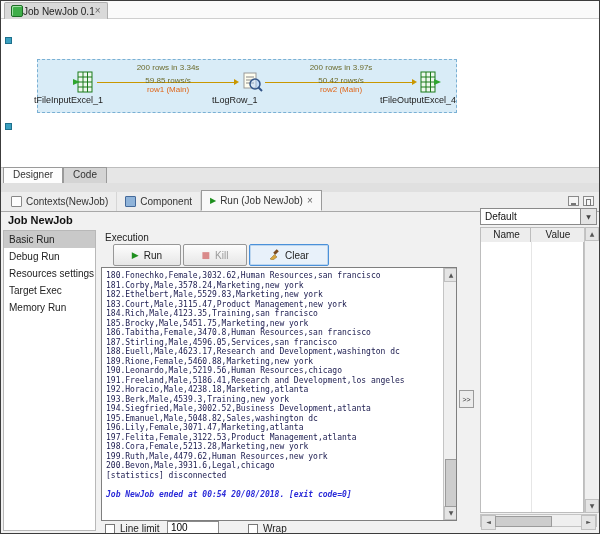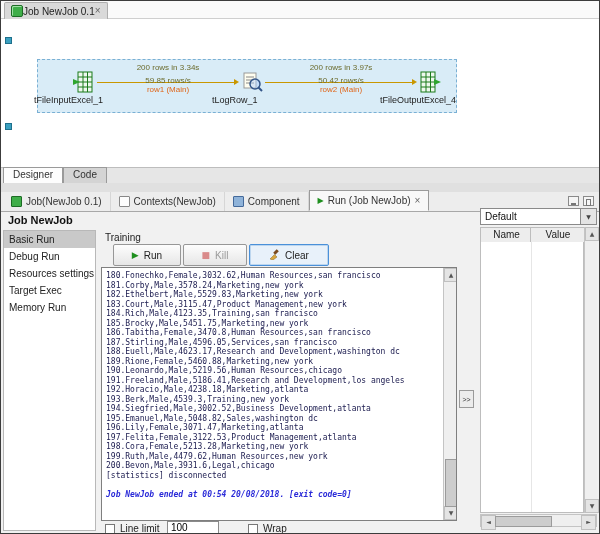--- a/index.html
+++ b/index.html
@@ -126,24 +126,20 @@
   </div>
 
   <div class="abs viewtabs">
     <div class="viewtab active">Designer</div>
     <div class="viewtab">Code</div>
   </div>
   <div class="abs sash"></div>
 
   <div class="abs panel-tabbar">
     <div class="ptab">
-      <span class="ticon" style="background:#3fae49;border:1px solid #1d6c25;"></span>
-      <span>Job(NewJob 0.1)</span>
-    </div>
-    <div class="ptab">
       <span class="ticon" style="background:#fdfdfd;border:1px solid #888;"></span>
       <span>Contexts(NewJob)</span>
     </div>
     <div class="ptab">
       <span class="ticon" style="background:#8fb3d9;border:1px solid #44699a;"></span>
       <span>Component</span>
     </div>
     <div class="ptab active">
       <span style="color:#1e8f1e;font-family:'DejaVu Sans',sans-serif;font-size:8px;">▶</span>
       <span>Run (Job NewJob)</span>
@@ -160,21 +156,21 @@
   <div class="abs panel-title" style="left:7px;top:213px;">Job NewJob</div>
 
   <div class="abs leftnav">
     <div class="navitem sel">Basic Run</div>
     <div class="navitem">Debug Run</div>
     <div class="navitem">Resources settings</div>
     <div class="navitem">Target Exec</div>
     <div class="navitem">Memory Run</div>
   </div>
 
-  <div class="abs small" style="left:104px;top:231px;">Training</div>
+  <div class="abs small" style="left:104px;top:231px;">Execution</div>
 
   <div class="btn" style="left:112px;width:66px;">
     <span style="color:#1e8f1e;font-family:'DejaVu Sans',sans-serif;font-size:9px;">▶</span>
     <span>Run</span>
   </div>
   <div class="btn disabled" style="left:182px;width:62px;">
     <span style="color:#d98a8a;font-family:'DejaVu Sans',sans-serif;font-size:9px;">■</span>
     <span>Kill</span>
   </div>
   <div class="btn focused" style="left:248px;width:78px;">

